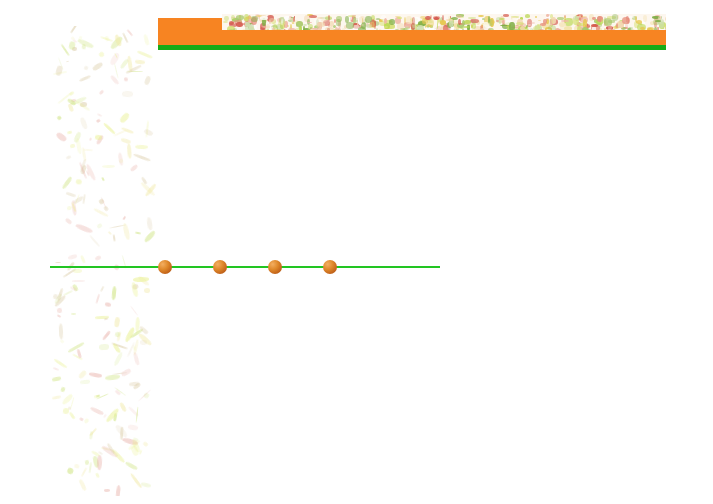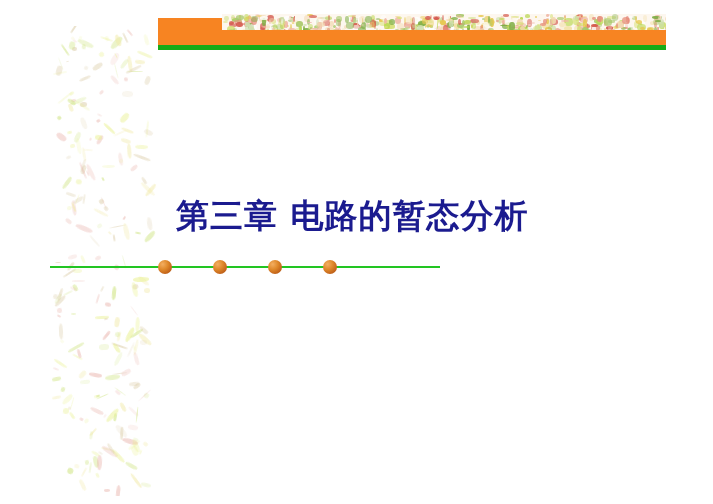--- a/index.html
+++ b/index.html
@@ -882,21 +882,20 @@
         <div class="blob" style="width: 3.7px; height: 6.7px; left: 421.3px; top: 1px; background: rgb(247, 231, 192); opacity: 0.51;"></div>
         <div class="blob" style="width: 5.7px; height: 4.5px; left: 203.4px; top: 1.8px; background: rgb(212, 86, 74); opacity: 0.81;"></div>
         <div class="blob" style="width: 2.8px; height: 8.2px; left: 190.2px; top: 2.5px; background: rgb(212, 86, 74); opacity: 0.38;"></div>
         <div class="blob" style="width: 2.2px; height: 3.8px; left: 357.3px; top: 0.2px; background: rgb(247, 231, 192); opacity: 0.46;"></div>
         <div class="blob" style="width: 1.9px; height: 4.4px; left: 201.2px; top: 14.9px; background: rgb(231, 200, 79); opacity: 0.67;"></div>
       </div>
     <div class="orange-left-fill"></div>
     <div class="green-rule-top"></div>
   </div>
 
-  <div class="slide-title">第三章  电路的暂态分析</div>
 
   <div class="rule-group">
     <div class="green-rule"></div>
     <div id="spheres">
         <div class="sphere" style="left: 108px;"></div>
         <div class="sphere" style="left: 163px;"></div>
         <div class="sphere" style="left: 218px;"></div>
         <div class="sphere" style="left: 273px;"></div>
       </div>
   </div>

